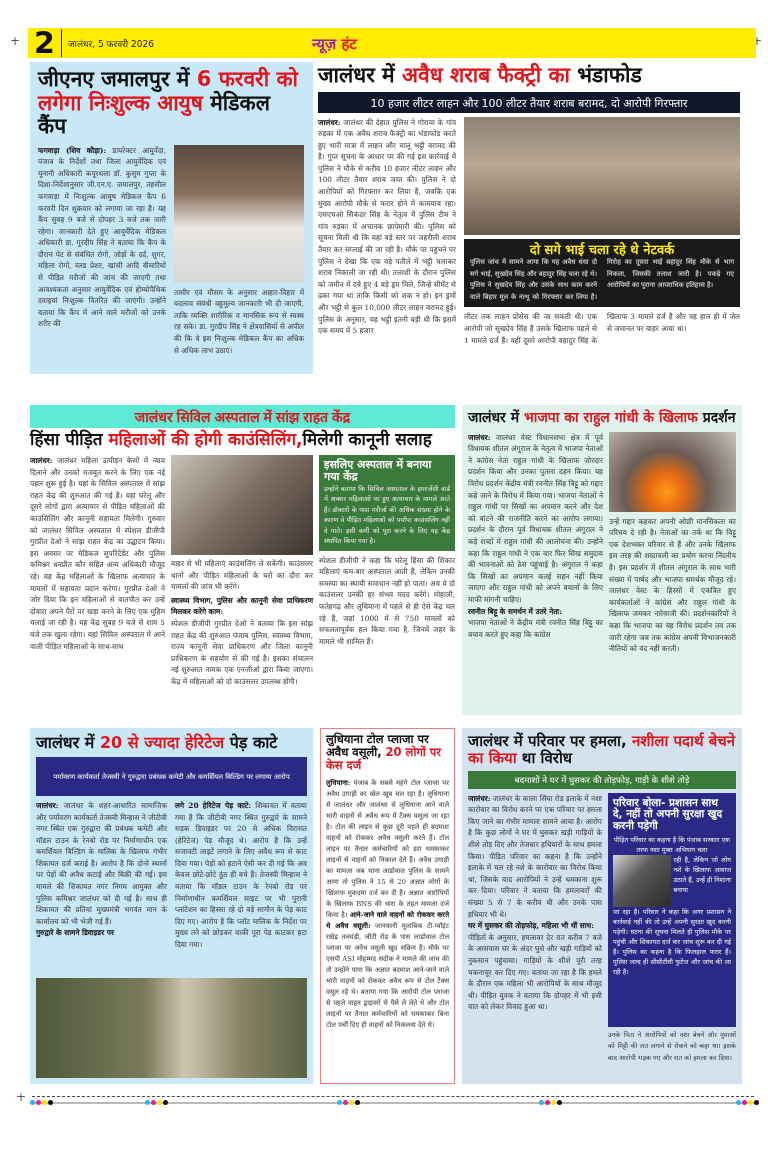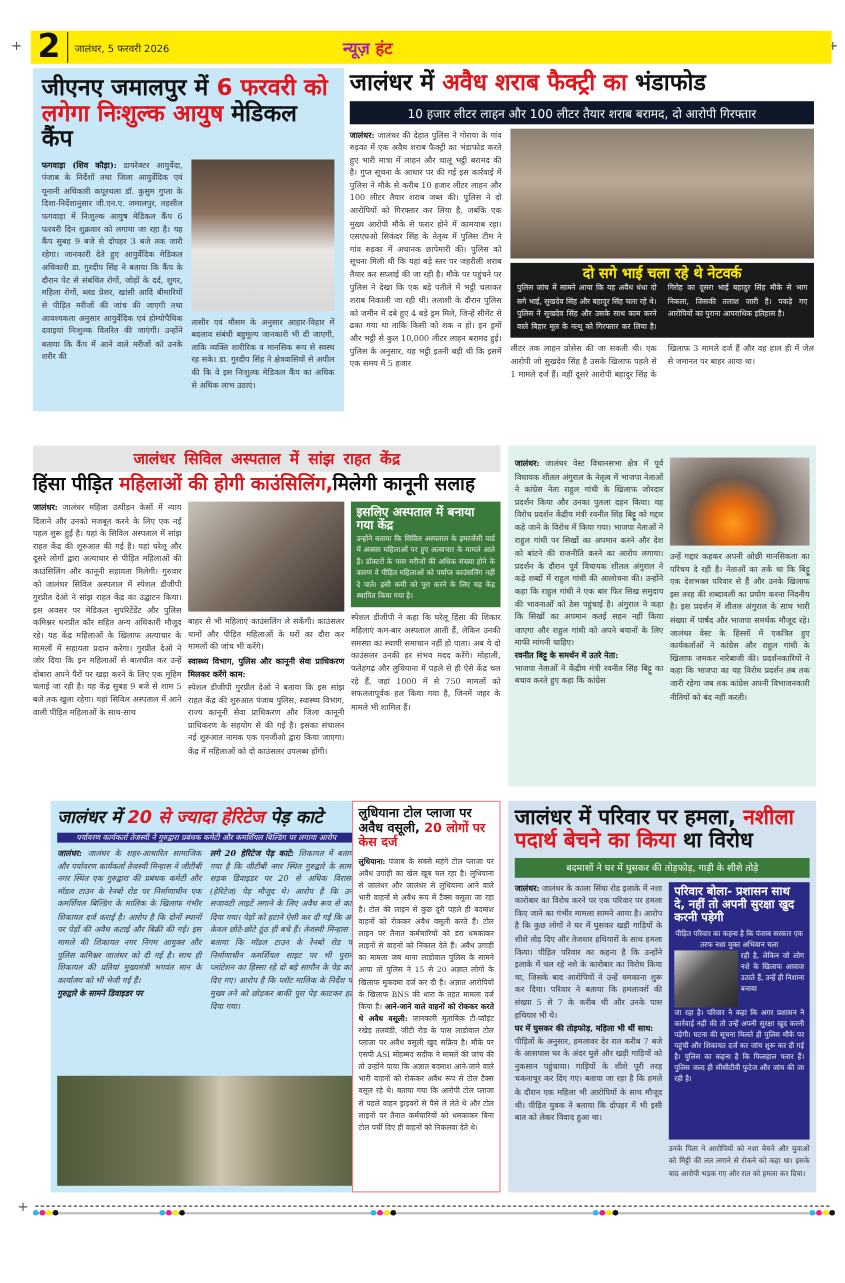--- a/index.html
+++ b/index.html
@@ -73,21 +73,21 @@
       <div style="background:#1a1a1a;margin-top:4px;padding:4px 6px;">
         <div class="hl" style="color:#ffec00;font-size:13px;text-align:center;">दो सगे भाई चला रहे थे नेटवर्क</div>
         <div class="body col2" style="color:#f2f2f2;font-family:'DejaVu Sans',sans-serif;font-size:6.8px;">पुलिस जांच में सामने आया कि यह अवैध धंधा दो सगे भाई, सुखदेव सिंह और बहादुर सिंह चला रहे थे। पुलिस ने सुखदेव सिंह और उसके साथ काम करने वाले बिहार मूल के नत्थू को गिरफ्तार कर लिया है। गिरोह का दूसरा भाई बहादुर सिंह मौके से भाग निकला, जिसकी तलाश जारी है। पकड़े गए आरोपियों का पुराना आपराधिक इतिहास है।</div>
       </div>
       <div class="body col2" style="margin-top:4px;">लीटर तक लाहन प्रोसेस की जा सकती थी। एक आरोपी जो सुखदेव सिंह है उसके खिलाफ पहले से 1 मामले दर्ज हैं। वहीं दूसरे आरोपी बहादुर सिंह के खिलाफ 3 मामले दर्ज हैं और वह हाल ही में जेल से जमानत पर बाहर आया था।</div>
     </div>
   </div>
 </div>
 
 <div class="abs" style="left:30px;top:405px;width:425px;height:310px;">
-  <div style="background:#e5e5e5;color:#e0161d;font-family:Liberation Mono, monospace;font-weight:bold;font-size:14px;text-align:center;padding:2px 0;">जालंधर सिविल अस्पताल में सांझ राहत केंद्र</div>
+  <div style="background:#5eead4;color:#e0161d;font-family:Liberation Sans, sans-serif;font-weight:bold;font-size:14px;text-align:center;padding:2px 0;">जालंधर सिविल अस्पताल में सांझ राहत केंद्र</div>
   <div class="hl" style="font-size:17px;white-space:nowrap;margin-top:2px;">
     <span>हिंसा पीड़ित</span>
     <span class="red">महिलाओं की होगी काउंसिलिंग,</span><span>मिलेगी कानूनी सलाह</span>
   </div>
   <div style="display:flex;gap:6px;margin-top:6px;">
     <div class="body" style="width:135px;">
       <b>जालंधर:</b>
       <span>जालंधर महिला उत्पीड़न केसों में न्याय दिलाने और उनको मजबूत करने के लिए एक नई पहल शुरू हुई है। यहां के सिविल अस्पताल में सांझ राहत केंद्र की शुरुआत की गई है। यहां घरेलू और दूसरे लोगों द्वारा अत्याचार से पीड़ित महिलाओं की काउंसिलिंग और कानूनी सहायता मिलेगी। गुरुवार को जालंधर सिविल अस्पताल में स्पेशल डीजीपी गुरप्रीत देओ ने सांझ राहत केंद्र का उद्घाटन किया। इस अवसर पर मेडिकल सुपरिटेंडेंट और पुलिस कमिश्नर धनप्रीत कौर सहित अन्य अधिकारी मौजूद रहे। यह केंद्र महिलाओं के खिलाफ अत्याचार के मामलों में सहायता प्रदान करेगा। गुरप्रीत देओ ने जोर दिया कि इन महिलाओं से बातचीत कर उन्हें दोबारा अपने पैरों पर खड़ा करने के लिए एक मुहिम चलाई जा रही है। यह केंद्र सुबह 9 बजे से शाम 5 बजे तक खुला रहेगा। यहां सिविल अस्पताल में आने वाली पीड़ित महिलाओं के साथ-साथ</span>
     </div>
     <div style="width:142px;">
@@ -102,41 +102,46 @@
       <div style="background:#3a7a3a;padding:4px 5px;">
         <div class="hl" style="color:#fff;font-size:11px;">इसलिए अस्पताल में बनाया गया केंद्र</div>
         <div class="body" style="color:#f0f0f0;font-family:'DejaVu Sans',sans-serif;font-size:6.6px;line-height:10.5px;">उन्होंने बताया कि सिविल अस्पताल के इमरजेंसी वार्ड में अक्सर महिलाओं पर हुए अत्याचार के मामले आते हैं। डॉक्टरों के पास मरीजों की अधिक संख्या होने के कारण वे पीड़ित महिलाओं को पर्याप्त काउंसलिंग नहीं दे पाते। इसी कमी को पूरा करने के लिए यह केंद्र स्थापित किया गया है।</div>
       </div>
       <div class="body" style="margin-top:4px;">स्पेशल डीजीपी ने कहा कि घरेलू हिंसा की शिकार महिलाएं कम-बार अस्पताल आती हैं, लेकिन उनकी समस्या का स्थायी समाधान नहीं हो पाता। अब ये दो काउंसलर उनकी हर संभव मदद करेंगे। मोहाली, फतेहगढ़ और लुधियाना में पहले से ही ऐसे केंद्र चल रहे हैं, जहां 1000 में से 750 मामलों को सफलतापूर्वक हल किया गया है, जिनमें जहर के मामले भी शामिल हैं।</div>
     </div>
   </div>
 </div>
 
 <div class="abs" style="left:462px;top:405px;width:280px;height:310px;background:#dff2ee;padding:5px 6px;">
+  <div class="hl" style="font-size:14px;white-space:nowrap;">
+    <span>जालंधर में</span>
+    <span class="red">भाजपा का राहुल गांधी के खिलाफ</span>
+    <span>प्रदर्शन</span>
+  </div>
   <div style="display:flex;gap:6px;margin-top:6px;">
     <div class="body" style="width:135px;">
       <b>जालंधर:</b>
       <span>जालंधर वेस्ट विधानसभा क्षेत्र में पूर्व विधायक शीतल अंगुराल के नेतृत्व में भाजपा नेताओं ने कांग्रेस नेता राहुल गांधी के खिलाफ जोरदार प्रदर्शन किया और उनका पुतला दहन किया। यह विरोध प्रदर्शन केंद्रीय मंत्री रवनीत सिंह बिट्टू को गद्दार कहे जाने के विरोध में किया गया। भाजपा नेताओं ने राहुल गांधी पर सिखों का अपमान करने और देश को बांटने की राजनीति करने का आरोप लगाया। प्रदर्शन के दौरान पूर्व विधायक शीतल अंगुराल ने कड़े शब्दों में राहुल गांधी की आलोचना की। उन्होंने कहा कि राहुल गांधी ने एक बार फिर सिख समुदाय की भावनाओं को ठेस पहुंचाई है। अंगुराल ने कहा कि सिखों का अपमान कतई सहन नहीं किया जाएगा और राहुल गांधी को अपने बयानों के लिए माफी मांगनी चाहिए।</span>
       <b style="display:block;">रवनीत बिट्टू के समर्थन में उतरे नेता:</b>
       <span>भाजपा नेताओं ने केंद्रीय मंत्री रवनीत सिंह बिट्टू का बचाव करते हुए कहा कि कांग्रेस</span>
     </div>
     <div style="width:127px;">
       <div class="photo" style="height:80px;background:radial-gradient(circle at 45% 75%,#ff9a1a 0%,#e56a10 20%,#6a5c54 45%,#c9c2bb 100%);"></div>
       <div class="body" style="margin-top:4px;">उन्हें गद्दार कहकर अपनी ओछी मानसिकता का परिचय दे रही है। नेताओं का तर्क था कि बिट्टू एक देशभक्त परिवार से हैं और उनके खिलाफ इस तरह की शब्दावली का प्रयोग करना निंदनीय है। इस प्रदर्शन में शीतल अंगुराल के साथ भारी संख्या में पार्षद और भाजपा समर्थक मौजूद रहे। जालंधर वेस्ट के हिस्सों में एकत्रित हुए कार्यकर्ताओं ने कांग्रेस और राहुल गांधी के खिलाफ जमकर नारेबाजी की। प्रदर्शनकारियों ने कहा कि भाजपा का यह विरोध प्रदर्शन तब तक जारी रहेगा जब तक कांग्रेस अपनी विभाजनकारी नीतियों को बंद नहीं करती।</div>
     </div>
   </div>
 </div>
 
-<div class="abs" style="left:46px;top:728px;width:283px;height:356px;background:#c8e8f8;padding:6px 6px;font-style:italic;">
+<div class="abs" style="left:30px;top:728px;width:283px;height:356px;background:#c8e8f8;padding:6px 6px;">
   <div class="hl" style="font-size:16px;white-space:nowrap;">
     <span>जालंधर में</span>
     <span class="red">20 से ज्यादा हेरिटेज</span>
     <span>पेड़ काटे</span>
   </div>
-  <div class="bar" style="background:#2a2a86;font-size:7px;padding:0 2px;margin-top:5px;white-space:nowrap;overflow:hidden;">पर्यावरण कार्यकर्ता तेजस्वी ने गुरुद्वारा प्रबंधक कमेटी और कमर्शियल बिल्डिंग पर लगाया आरोप</div>
+  <div class="bar" style="background:#2a2a86;font-size:7px;padding:15px 2px;margin-top:5px;white-space:nowrap;overflow:hidden;">पर्यावरण कार्यकर्ता तेजस्वी ने गुरुद्वारा प्रबंधक कमेटी और कमर्शियल बिल्डिंग पर लगाया आरोप</div>
   <div style="display:flex;gap:8px;margin-top:4px;">
     <div class="body" style="width:131px;">
       <b>जालंधर:</b>
       <span>जालंधर के शहर-आधारित सामाजिक और पर्यावरण कार्यकर्ता तेजस्वी मिन्हास ने जीटीबी नगर स्थित एक गुरुद्वारा की प्रबंधक कमेटी और मॉडल टाउन के रेनबो रोड पर निर्माणाधीन एक कमर्शियल बिल्डिंग के मालिक के खिलाफ गंभीर शिकायत दर्ज कराई है। आरोप है कि दोनों स्थानों पर पेड़ों की अवैध कटाई और बिक्री की गई। इस मामले की शिकायत नगर निगम आयुक्त और पुलिस कमिश्नर जालंधर को दी गई है। साथ ही शिकायत की प्रतियां मुख्यमंत्री भगवंत मान के कार्यालय को भी भेजी गई हैं।</span>
       <b style="display:block;">गुरुद्वारे के सामने डिवाइडर पर</b>
     </div>
     <div class="body" style="width:132px;">
       <b>लगे 20 हेरिटेज पेड़ काटे:</b>
       <span>शिकायत में बताया गया है कि जीटीबी नगर स्थित गुरुद्वारे के सामने सड़क डिवाइडर पर 20 से अधिक विरासत (हेरिटेज) पेड़ मौजूद थे। आरोप है कि उन्हें सजावटी लाइटें लगाने के लिए अवैध रूप से काट दिया गया। पेड़ों को हटाने ऐसी कर दी गई कि अब केवल छोटे-छोटे ठूंठ ही बचे हैं। तेजस्वी मिन्हास ने बताया कि मॉडल टाउन के रेनबो रोड पर निर्माणाधीन कमर्शियल साइट पर भी पुरानी प्लांटेशन का हिस्सा रहे दो बड़े सागौन के पेड़ काट दिए गए। आरोप है कि प्लॉट मालिक के निर्देश पर मुख्य तने को छोड़कर बाकी पूरा पेड़ काटकर हटा दिया गया।</span>
     </div>
@@ -151,21 +156,21 @@
   </div>
   <div class="body" style="margin-top:6px;font-size:6.8px;line-height:11px;">
     <b>लुधियाना:</b>
     <span>पंजाब के सबसे महंगे टोल प्लाजा पर अवैध उगाही का खेल खूब चल रहा है। लुधियाना से जालंधर और जालंधर से लुधियाना आने वाले भारी वाहनों से अवैध रूप में टैक्स वसूला जा रहा है। टोल की लाइन से कुछ दूरी पहले ही बदमाश वाहनों को रोककर अवैध वसूली करते हैं। टोल लाइन पर तैनात कर्मचारियों को डरा धमकाकर लाइनों से वाहनों को निकाल देते हैं। अवैध उगाही का मामला जब थाना लाडोवाल पुलिस के सामने आया तो पुलिस ने 15 से 20 अज्ञात लोगों के खिलाफ मुकदमा दर्ज कर दी है। अज्ञात आरोपियों के खिलाफ BNS की धारा के तहत मामला दर्ज किया है।</span>
     <b>आने-जाने वाले वाहनों को रोककर करते थे अवैध वसूली:</b>
     <span>जानकारी मुताबिक टी-प्वॉइंट रखेड़ तलवंडी, जीटी रोड के पास लाडोवाल टोल प्लाजा पर अवैध वसूली खुद सक्रिय है। मौके पर एसपी ASI मोहम्मद सदीक ने मामले की जांच की तो उन्होंने पाया कि अज्ञात बदमाश आने-जाने वाले भारी वाहनों को रोककर अवैध रूप से टोल टैक्स वसूल रहे थे। बताया गया कि आरोपी टोल प्लाजा से पहले वाहन ड्राइवरों से पैसे ले लेते थे और टोल लाइनों पर तैनात कर्मचारियों को धमकाकर बिना टोल पर्ची दिए ही वाहनों को निकलवा देते थे।</span>
   </div>
 </div>
 
 <div class="abs" style="left:462px;top:728px;width:280px;height:356px;background:#d4e2f0;padding:5px 6px;">
-  <div class="hl" style="font-size:19px;">
+  <div class="hl" style="font-size:15px;">
     <span>जालंधर में परिवार पर हमला,</span>
     <span class="red">नशीला पदार्थ बेचने का किया</span>
     <span>था विरोध</span>
   </div>
   <div class="bar" style="background:#3a7a3a;font-size:8.6px;padding:3px 2px;margin-top:4px;white-space:nowrap;overflow:hidden;">बदमाशों ने घर में घुसकर की तोड़फोड़, गाड़ी के शीशे तोड़े</div>
   <div style="display:flex;gap:6px;margin-top:4px;">
     <div class="body" style="width:134px;">
       <b>जालंधर:</b>
       <span>जालंधर के काला सिंघा रोड इलाके में नशा कारोबार का विरोध करने पर एक परिवार पर हमला किए जाने का गंभीर मामला सामने आया है। आरोप है कि कुछ लोगों ने घर में घुसकर खड़ी गाड़ियों के शीशे तोड़ दिए और तेजधार हथियारों के साथ हमला किया। पीड़ित परिवार का कहना है कि उन्होंने इलाके में चल रहे नशे के कारोबार का विरोध किया था, जिसके बाद आरोपियों ने उन्हें धमकाना शुरू कर दिया। परिवार ने बताया कि हमलावरों की संख्या 5 से 7 के करीब थी और उनके पास हथियार भी थे।</span>
       <b style="display:block;">घर में घुसकर की तोड़फोड़, महिला भी थीं साथ:</b>

